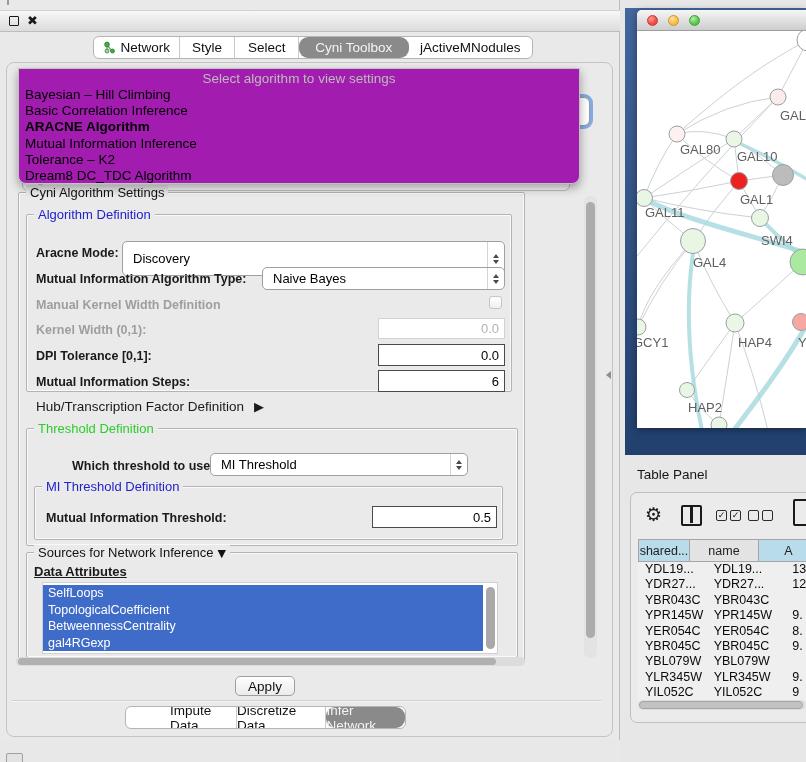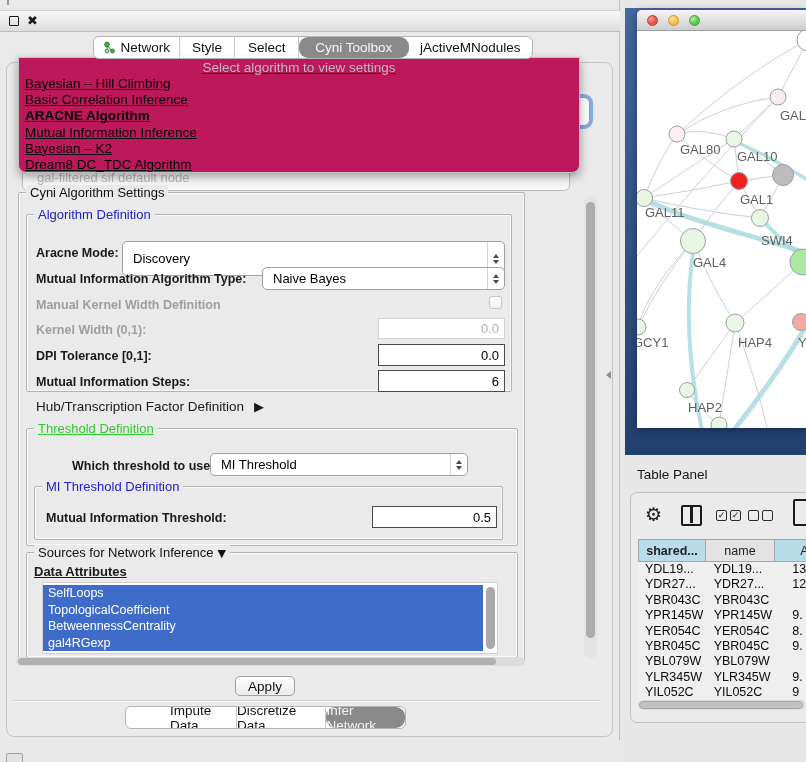--- a/index.html
+++ b/index.html
@@ -35,23 +35,23 @@
   #cp-inner-line { left:12px; top:700px; width:589px; height:2px; border-top:1px solid #cfcfcf; border-bottom:1px solid #f6f6f6; }
 
   
   #algo-combo-bg { left:30px; top:97px; width:560px; height:29px; background:#fff;
     border:1px solid #9a9a9a; border-radius:6px; box-shadow:0 0 0 3px rgba(110,160,225,.85); }
   #gal-combo-bg { left:22px; top:164px; width:548px; height:27px; background:#f7f7f7;
     border:1px solid #bdbdbd; border-radius:6px; display:flex; align-items:center;
     padding-left:14px; font-size:13px; color:#b8b8b8; }
 
   
-  #algo-popup { left:18px; top:57px; width:562px; height:116px; background:#be185d;
+  #algo-popup { left:18px; top:68px; width:562px; height:116px; background:#a21caf;
     border:1px solid #c2c2c2; border-radius:0 0 8px 8px;
-    box-shadow:0 4px 10px rgba(0,0,0,.35); z-index:10; padding-top:1px; overflow:hidden;text-decoration:underline; }
+    box-shadow:0 4px 10px rgba(0,0,0,.35); z-index:10; padding-top:1px; overflow:hidden; }
   .popup-placeholder { text-align:center; color:#bcbcbc; font-size:13.5px; height:17px; line-height:17px; }
   .popup-item { font-size:13.5px; height:16.2px; line-height:16.2px; padding-left:6px; color:#000; white-space:nowrap; }
   .popup-item.bold { font-weight:bold; }
 
   
   .grp { border:1px solid #b3b3b3; border-radius:2px; box-shadow:inset 0 0 0 1px rgba(255,255,255,.7); }
   .grp-title { position:absolute; font-size:13px; background:#eaeaea; padding:0 4px; white-space:nowrap; z-index:2; }
   .t-blue { color:#2222cc; }
   .t-green { color:#2ecc2e; }
 
@@ -225,21 +225,21 @@
 <span class="lbl" style="left:36px; top:374px;">Mutual Information Steps:</span>
 <div class="field" style="left:378px; top:370px; width:127px; height:22px;">
   <span>6</span>
 </div>
 
 <div class="abs" id="hub-row">
   <span>Hub/Transcription Factor Definition</span><span class="tri-right icon-font">▶</span>
 </div>
 
 <div class="abs grp" style="left:26px; top:428px; width:492px; height:118px;"></div>
-<span class="grp-title t-green" style="left:34px; top:421px;text-decoration:underline;">Threshold Definition</span>
+<span class="grp-title t-green" style="left:34px; top:421px;">Threshold Definition</span>
 
 <span class="lbl" style="left:72px; top:458px;">Which threshold to use:</span>
 <div class="combo" style="left:210px; top:453px; width:258px; height:23px;">
   <span>MI Threshold</span>
   <span class="combo-arrows">
       <span class="arr-up"></span>
       <span class="arr-dn"></span>
     </span>
 </div>
 
@@ -283,21 +283,21 @@
     </div>
 </div>
 
 <div class="abs" id="algo-popup">
   <div class="popup-placeholder">Select algorithm to view settings</div>
   <div>
       <div class="popup-item">Bayesian – Hill Climbing</div>
       <div class="popup-item">Basic Correlation Inference</div>
       <div class="popup-item bold">ARACNE Algorithm</div>
       <div class="popup-item">Mutual Information Inference</div>
-      <div class="popup-item">Bayesian – K2</div>
+      <div class="popup-item">Tolerance – K2</div>
       <div class="popup-item">Dream8 DC_TDC Algorithm</div>
     </div>
 </div>
 
 <div class="abs" id="right-bg"></div>
 <div class="abs" id="blue-frame"></div>
 <div class="abs" id="mac-window">
   <div id="mac-titlebar">
     <span class="tl red"></span>
     <span class="tl yellow"></span>
@@ -370,21 +370,21 @@
 <div class="abs" id="table-panel"></div>
 <span class="abs icon-font" id="tp-gear">⚙</span>
 <div class="abs" id="tp-columns"></div>
 <span class="cb-sm icon-font" style="left:716px; top:510px;">✓</span>
 <span class="cb-sm icon-font" style="left:730px; top:510px;">✓</span>
 <span class="cb-sm" style="left:748px; top:510px;"></span>
 <span class="cb-sm" style="left:762px; top:510px;"></span>
 <div class="abs" id="tp-doc"></div>
 
 <div class="abs" id="table-header">
-    <div class="th th0" style="width: 68px; font-weight: bold;">shared...</div>
+    <div class="th th0" style="width: 52px;">shared...</div>
     <div class="th th1" style="width: 69px;">name</div>
     <div class="th th2" style="width: 60px;">A</div>
   </div>
 <div class="abs" id="table-body">
     <div class="tr">
       <div class="td td0">YDL19...</div>
       <div class="td td1">YDL19...</div>
       <div class="td td2">13</div>
     </div>
     <div class="tr">

